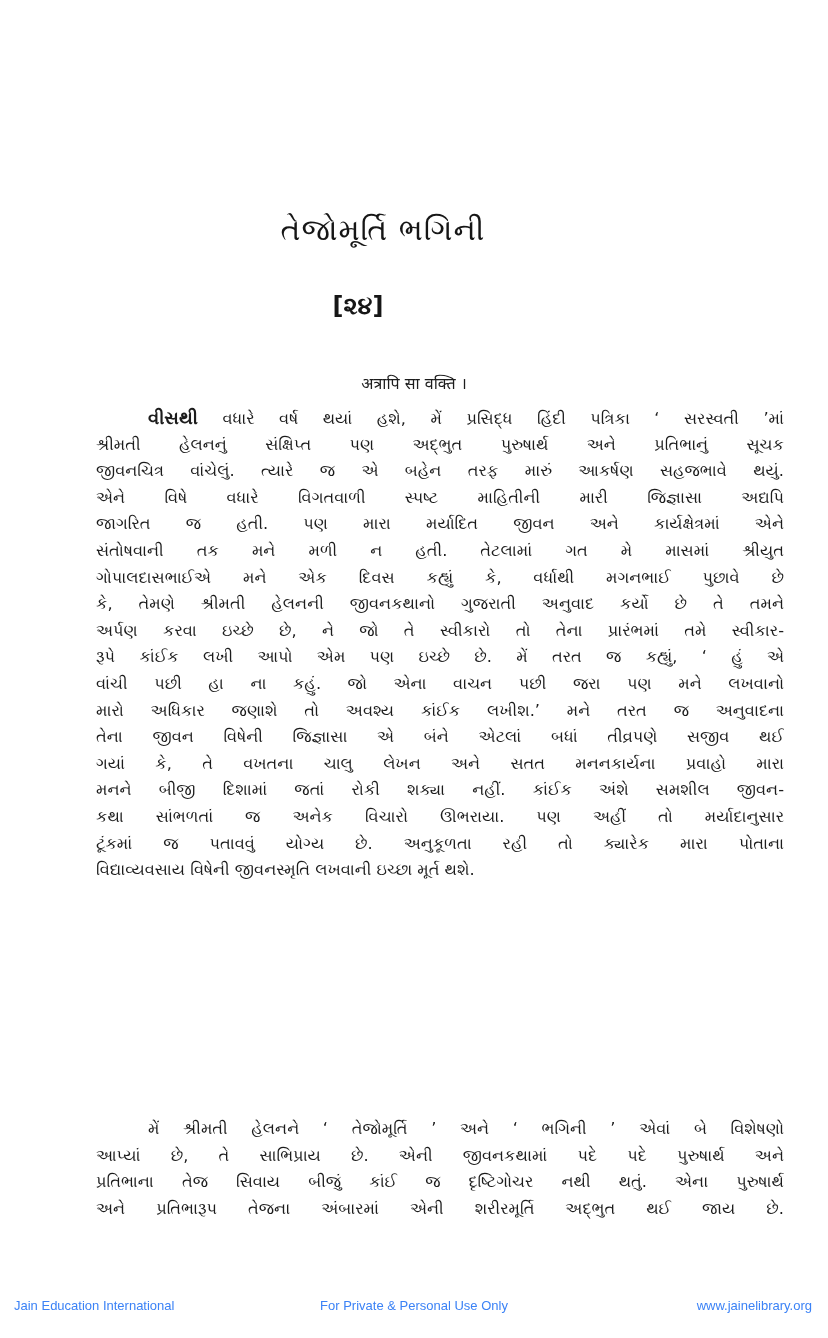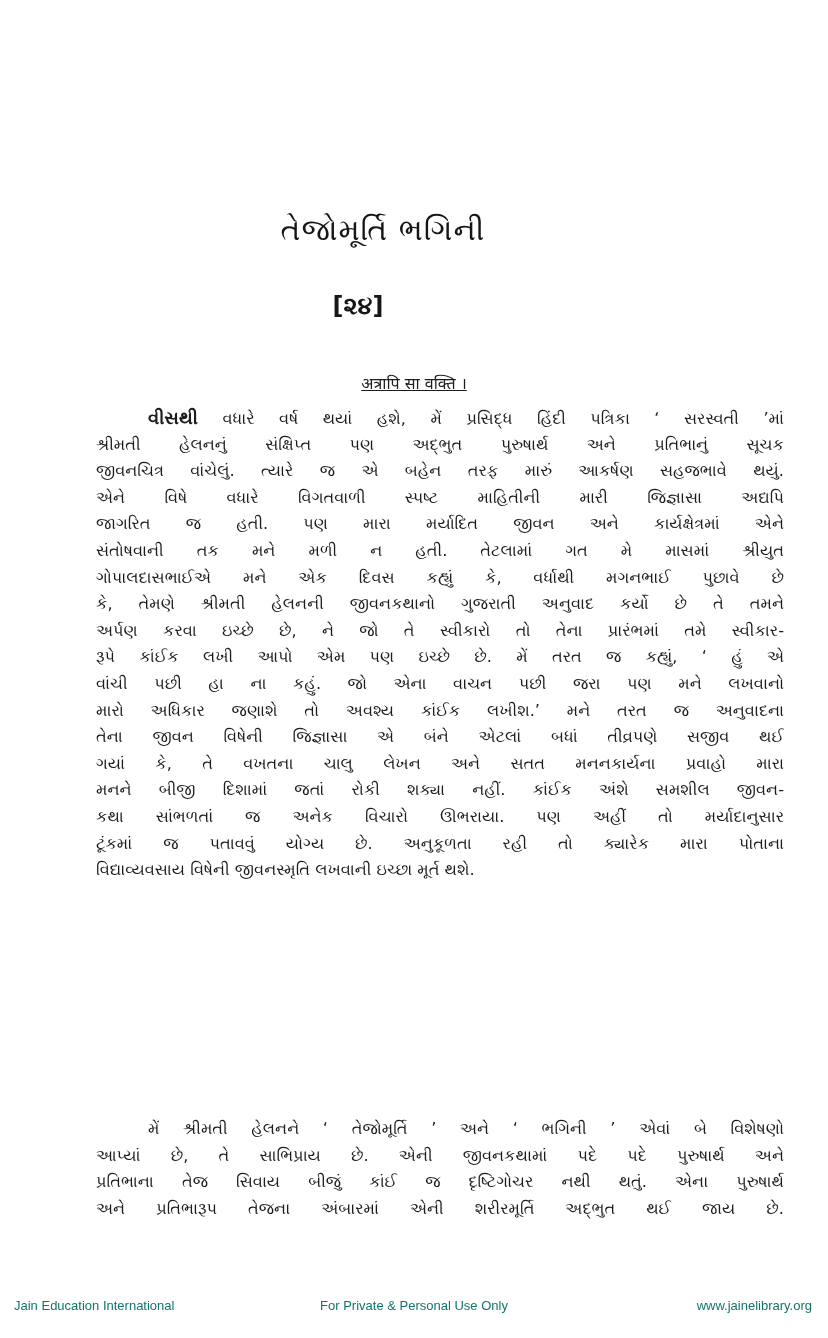--- a/index.html
+++ b/index.html
@@ -14,35 +14,35 @@
   }
   .chapter-number {
     position: absolute; left: 0; width: 716px; top: 280px;
     text-align: center; font-size: 24px; font-weight: bold; color: #161616; margin-top: 12px;
   }
   .epigraph {
     position: absolute; left: 0; width: 828px; text-align: center;
     font-size: 16px; color: #1c1c1c;
   }
   .epigraph.l1 { top: 343px; }
-  .epigraph.l2 { top: 372px; text-decoration: underline; }
+  .epigraph.l2 { top: 372px; }
   .body-text {
     position: absolute; left: 96px; width: 688px;
     font-size: 16.2px; line-height: 30px; color: #1c1c1c;
     text-align: justify;
   }
   .para1 { top: 403px; }
   .para2 { top: 1114px; }
   .line { display: block; white-space: nowrap; text-align-last: justify; height: 26.6px; overflow: hidden; }
   .line.last { text-align-last: left; }
   .indent { padding-left: 52px; }
   .lead-word { font-weight: bold; font-size: 18px; }
   .footer {
     position: absolute; top: 1298px; left: 0; width: 828px; height: 20px;
-    font-family: "Liberation Sans", sans-serif; font-size: 13px; color: #0f766e;
+    font-family: "Liberation Sans", sans-serif; font-size: 13px; color: #3b82f6;
   }
   .footer span { position: absolute; top: 0; }
   .f-left { left: 14px; }
   .f-center { left: 0; width: 828px; text-align: center; }
   .f-right { right: 16px; }
 </style>
 </head>
 <body>
 
 <div class="page">

